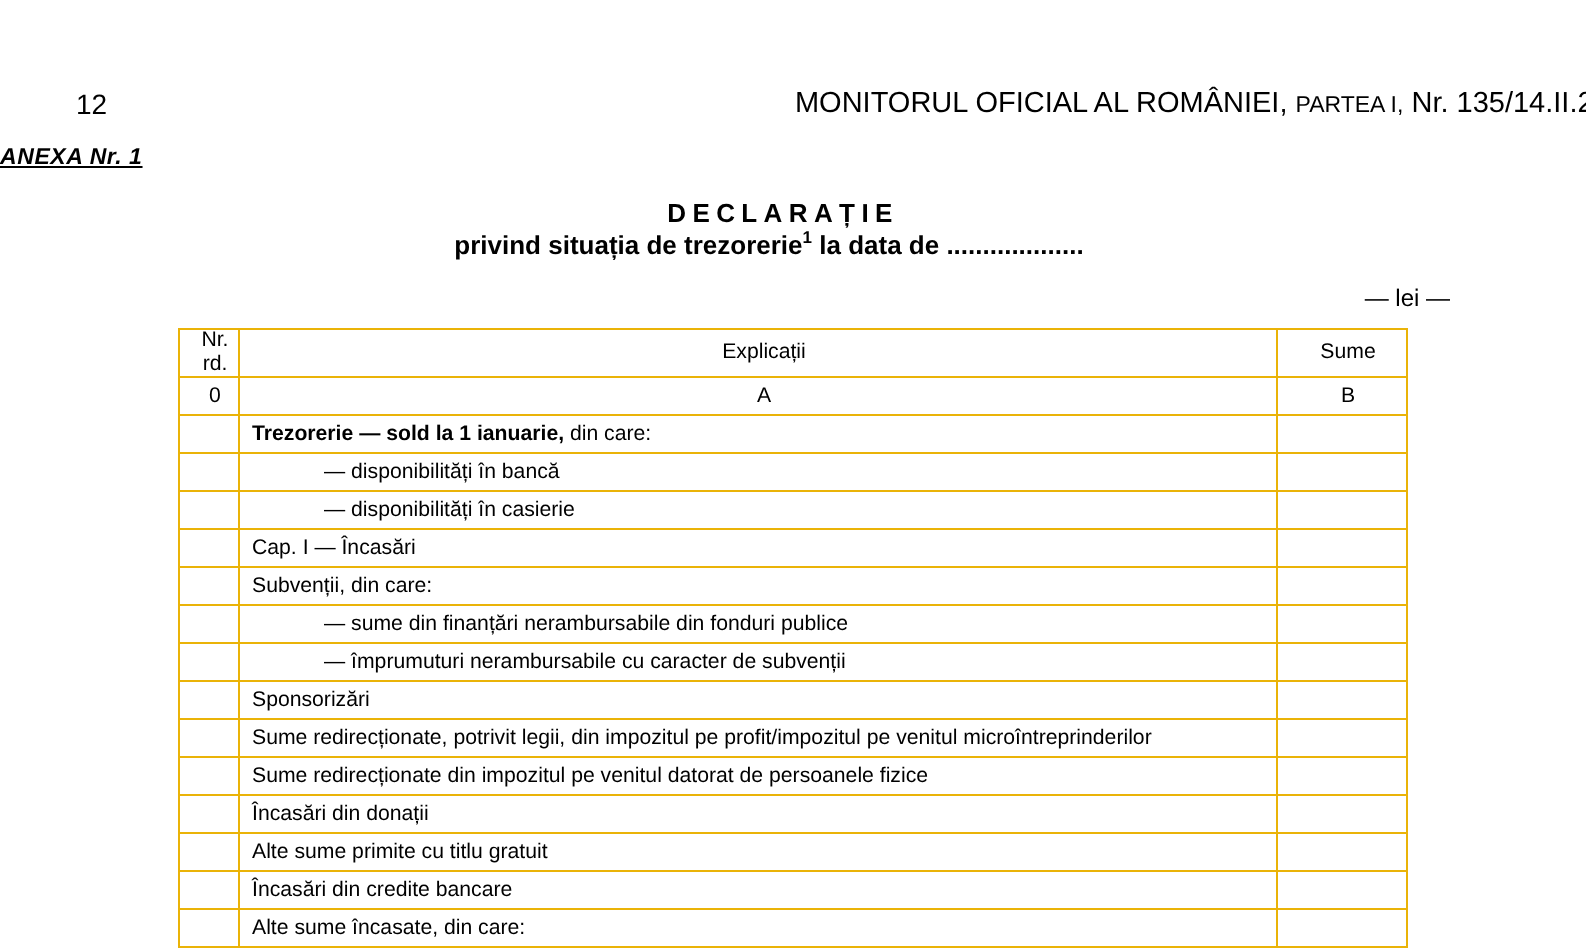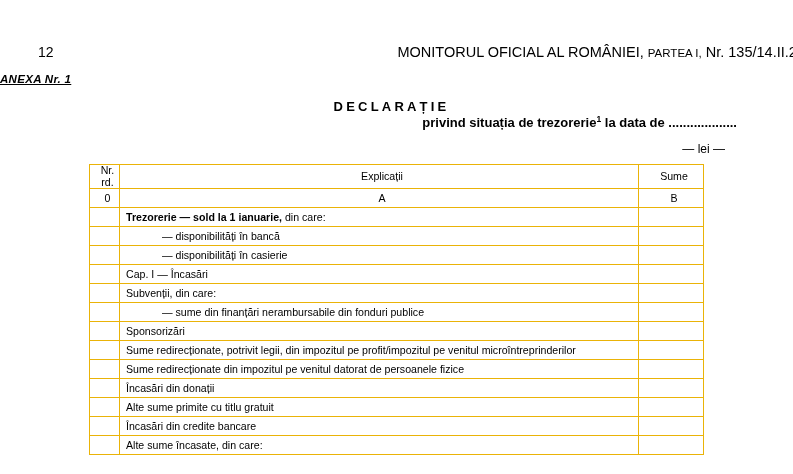--- a/index.html
+++ b/index.html
@@ -69,23 +69,23 @@
     left: 0;
     width: 783px;
     text-align: center;
     font-size: 13px;
     font-weight: bold;
     letter-spacing: 3.2px;
   }
   .doc-subtitle {
     position: absolute;
     top: 115px;
-    left: 0;
+    left: 16px;
     width: 737px;
-    text-align: right;
+    text-align: center;
     font-size: 13px;
     font-weight: bold;
   }
   .doc-subtitle sup {
     font-size: 8.5px;
     vertical-align: super;
     line-height: 0;
   }
 
   
@@ -210,20 +210,25 @@
           <td class="expl"><span>Subvenții, din care:</span></td>
           <td class="sume"></td>
         </tr>
         <tr>
           <td class="nr"></td>
           <td class="expl"><span class="indent">— sume din finanțări nerambursabile din fonduri publice</span></td>
           <td class="sume"></td>
         </tr>
         <tr>
           <td class="nr"></td>
+          <td class="expl"><span class="indent">— împrumuturi nerambursabile cu caracter de subvenții</span></td>
+          <td class="sume"></td>
+        </tr>
+        <tr>
+          <td class="nr"></td>
           <td class="expl"><span>Sponsorizări</span></td>
           <td class="sume"></td>
         </tr>
         <tr>
           <td class="nr"></td>
           <td class="expl"><span>Sume redirecționate, potrivit legii, din impozitul pe profit/impozitul pe venitul microîntreprinderilor</span></td>
           <td class="sume"></td>
         </tr>
         <tr>
           <td class="nr"></td>

